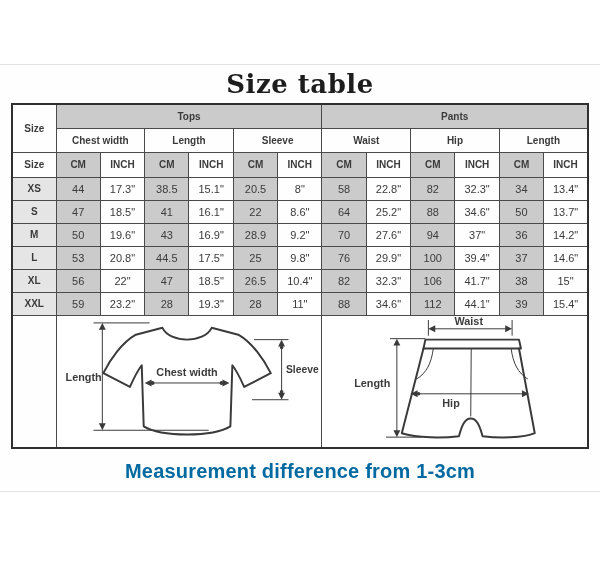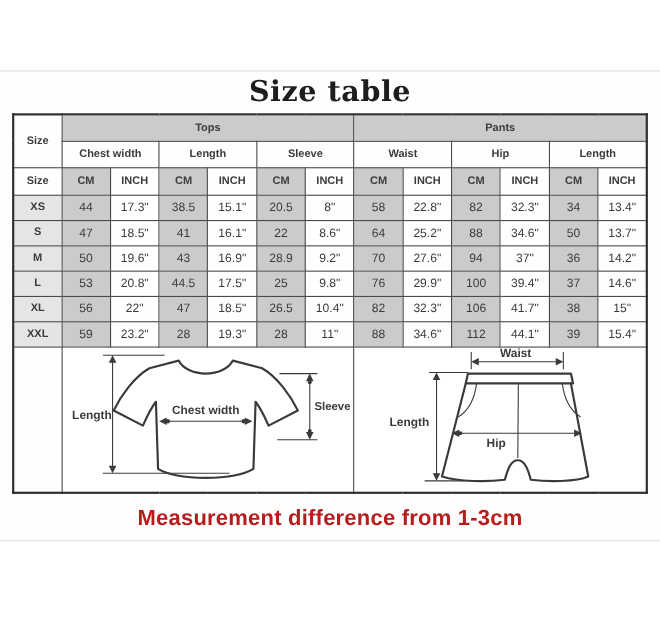--- a/index.html
+++ b/index.html
@@ -39,21 +39,21 @@
   .g { background:#cbcbcb; }
   .sz { font-weight:700; background:#e5e5e5; }
   td.diag { padding:0; vertical-align:top; background:#ffffff; }
   td.diag svg { display:block; }
   .dlabel { font-family:"Liberation Sans",sans-serif; font-weight:700; font-size:11px; fill:#3b3b3b; }
   .dlabel.small { font-size:10.5px; }
   .oline { fill:none; stroke:#3a3a3a; stroke-width:2; stroke-linejoin:round; stroke-linecap:round; }
   .mline { stroke:#3a3a3a; stroke-width:1; fill:none; }
   .ah { fill:#3a3a3a; stroke:none; }
   .note {
-    text-align:center; font-size:20px; font-weight:700; color:#b91c1c;
+    text-align:center; font-size:20px; font-weight:700; color:#0369a1;
     margin-top:11px; letter-spacing:0.2px;
   }
 </style>
 </head>
 <body>
 
 <div class="canvas">
   <div class="panel">
 
     <div class="title">Size table</div>

